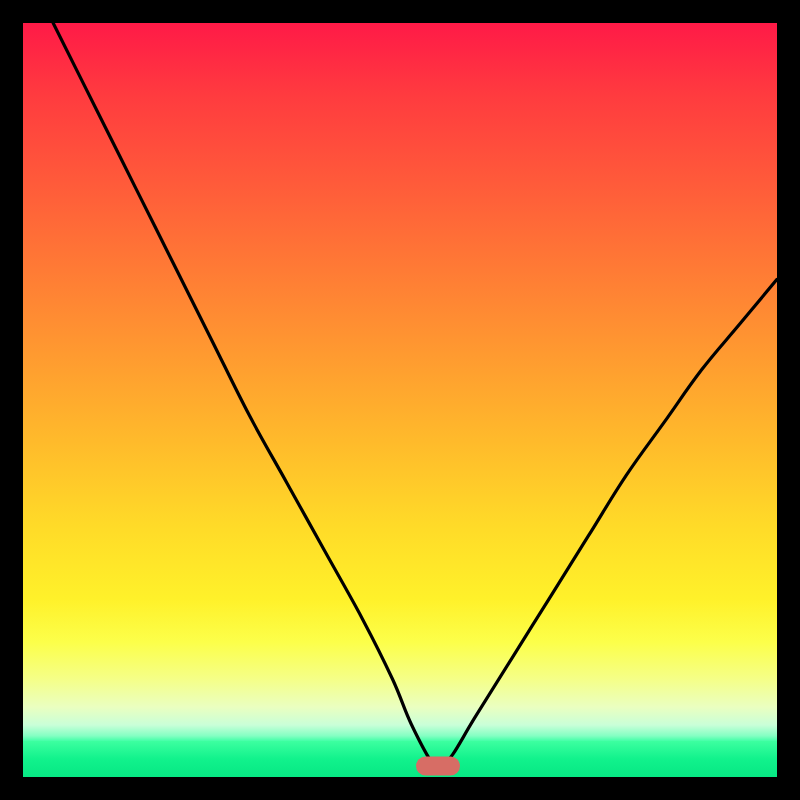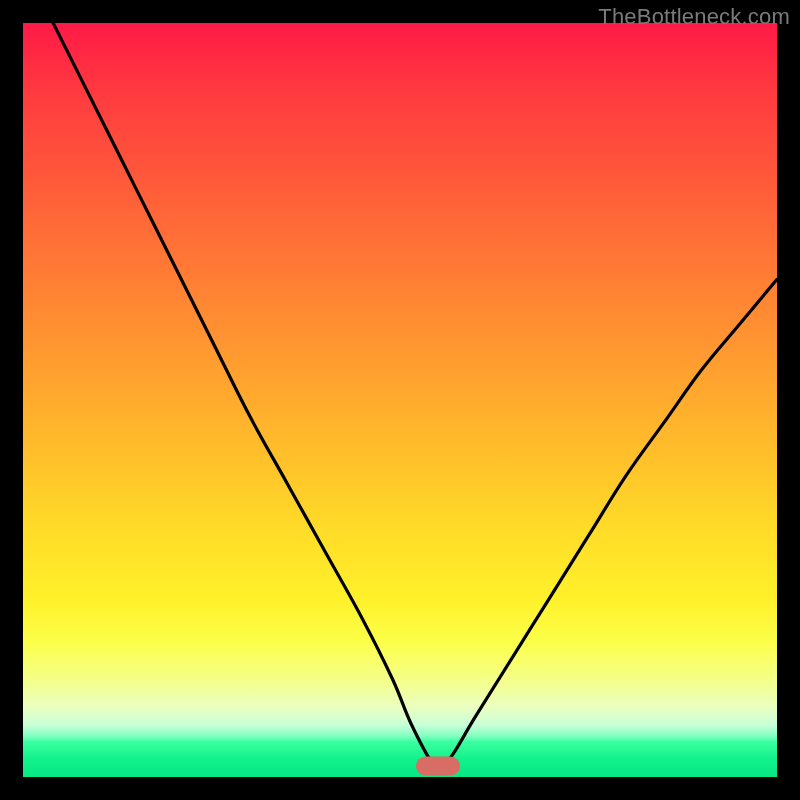--- a/index.html
+++ b/index.html
@@ -96,21 +96,20 @@
     stroke-width: 3.2;
     stroke-linecap: round;
     stroke-linejoin: round;
   }
 </style>
 </head>
 <body>
 
 <div class="frame">
 
-  <div class="watermark">TheBottleneck.com</div>
 
   <div class="plot-area">
     <div class="gradient-main"></div>
     <div class="green-band"></div>
 
     <svg class="curve" viewBox="0 0 754 754" preserveAspectRatio="none">
       <path id="curve-path" d="M 30.16 0.00 C 38.45 16.59, 60.19 60.07, 75.40 90.48 C 90.61 120.89, 99.28 138.23, 113.10 165.88 C 126.92 193.53, 136.98 213.63, 150.80 241.28 C 164.62 268.93, 174.68 289.03, 188.50 316.68 C 202.32 344.33, 212.38 365.82, 226.20 392.08 C 240.02 418.34, 250.08 435.06, 263.90 459.94 C 277.72 484.82, 287.78 502.92, 301.60 527.80 C 315.42 552.68, 326.86 572.16, 339.30 595.66 C 351.74 619.16, 360.47 636.63, 369.46 655.98 C 378.45 675.33, 380.71 685.32, 388.31 701.22 C 395.91 717.12, 405.40 735.09, 410.93 742.69 C 416.46 750.29, 415.01 744.76, 418.47 742.69 C 421.93 740.62, 423.56 740.37, 429.78 731.38 C 436.00 722.39, 441.34 711.65, 452.40 693.68 C 463.46 675.71, 476.28 655.48, 490.10 633.36 C 503.92 611.24, 513.98 595.16, 527.80 573.04 C 541.62 550.92, 551.68 534.84, 565.50 512.72 C 579.32 490.60, 589.38 473.13, 603.20 452.40 C 617.02 431.66, 627.08 418.97, 640.90 399.62 C 654.72 380.27, 664.78 364.81, 678.60 346.84 C 692.42 328.87, 702.48 318.19, 716.30 301.60 C 730.12 285.01, 747.09 264.65, 754.00 256.36"></path>
     </svg>
 
     <div class="pill" id="min-pill" style="left: 414.7px; top: 742.69px; background: rgb(215, 109, 101);"></div>

